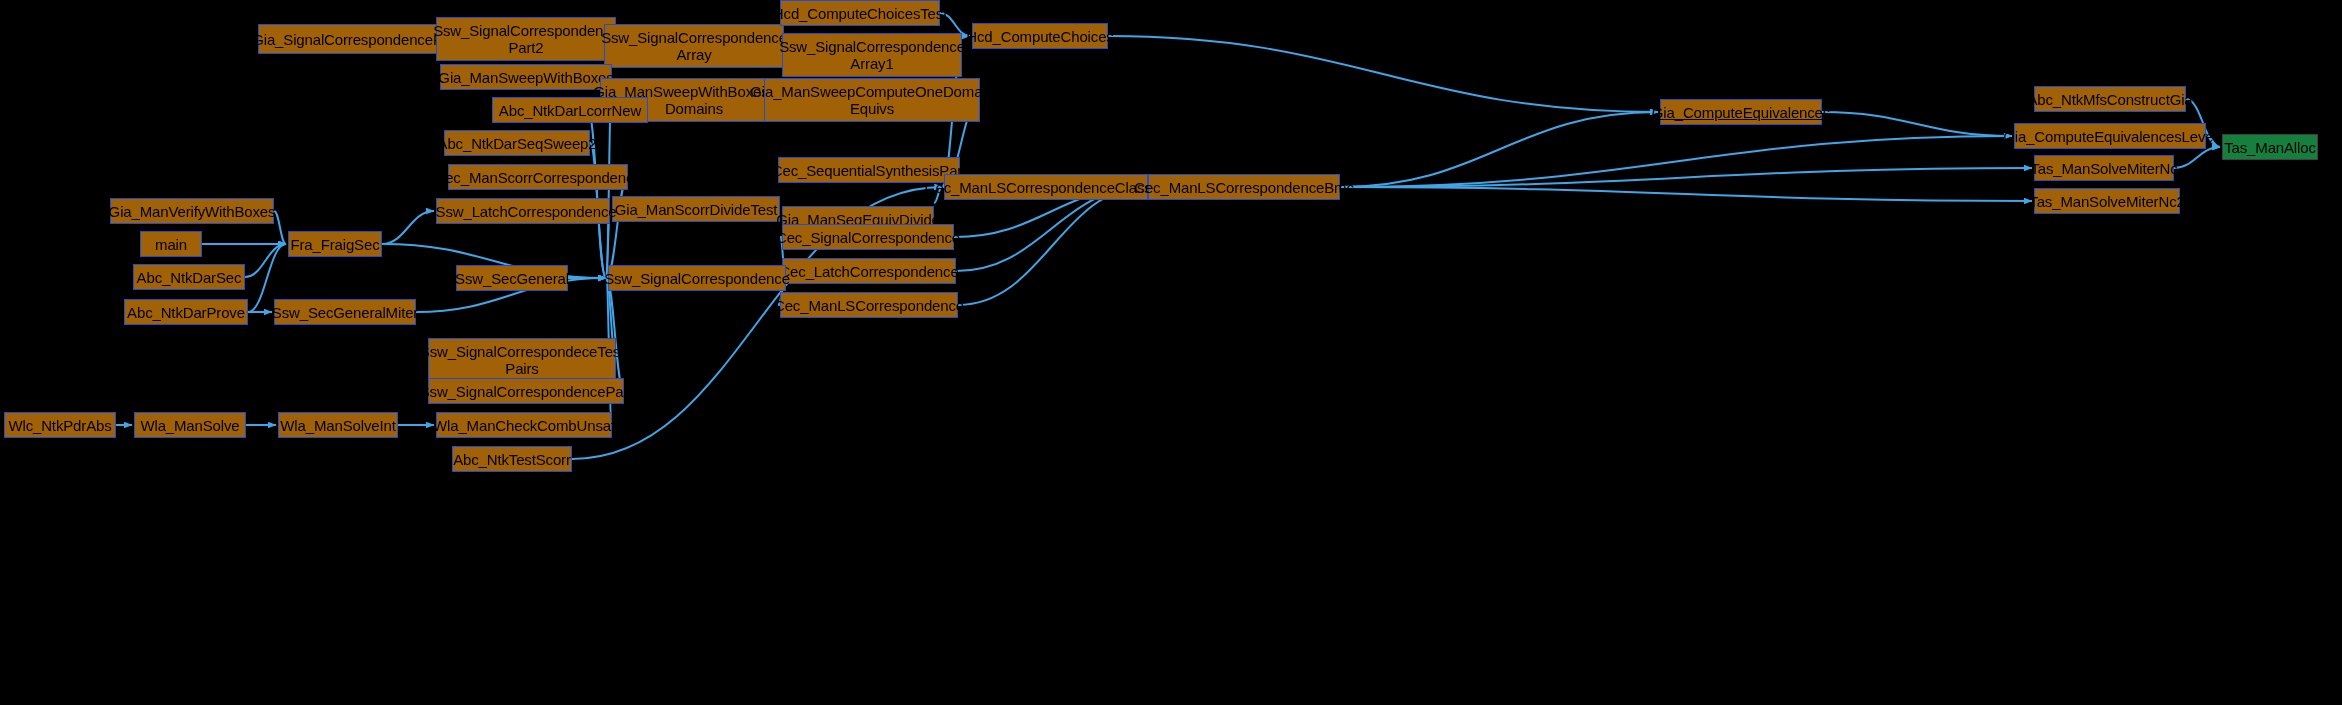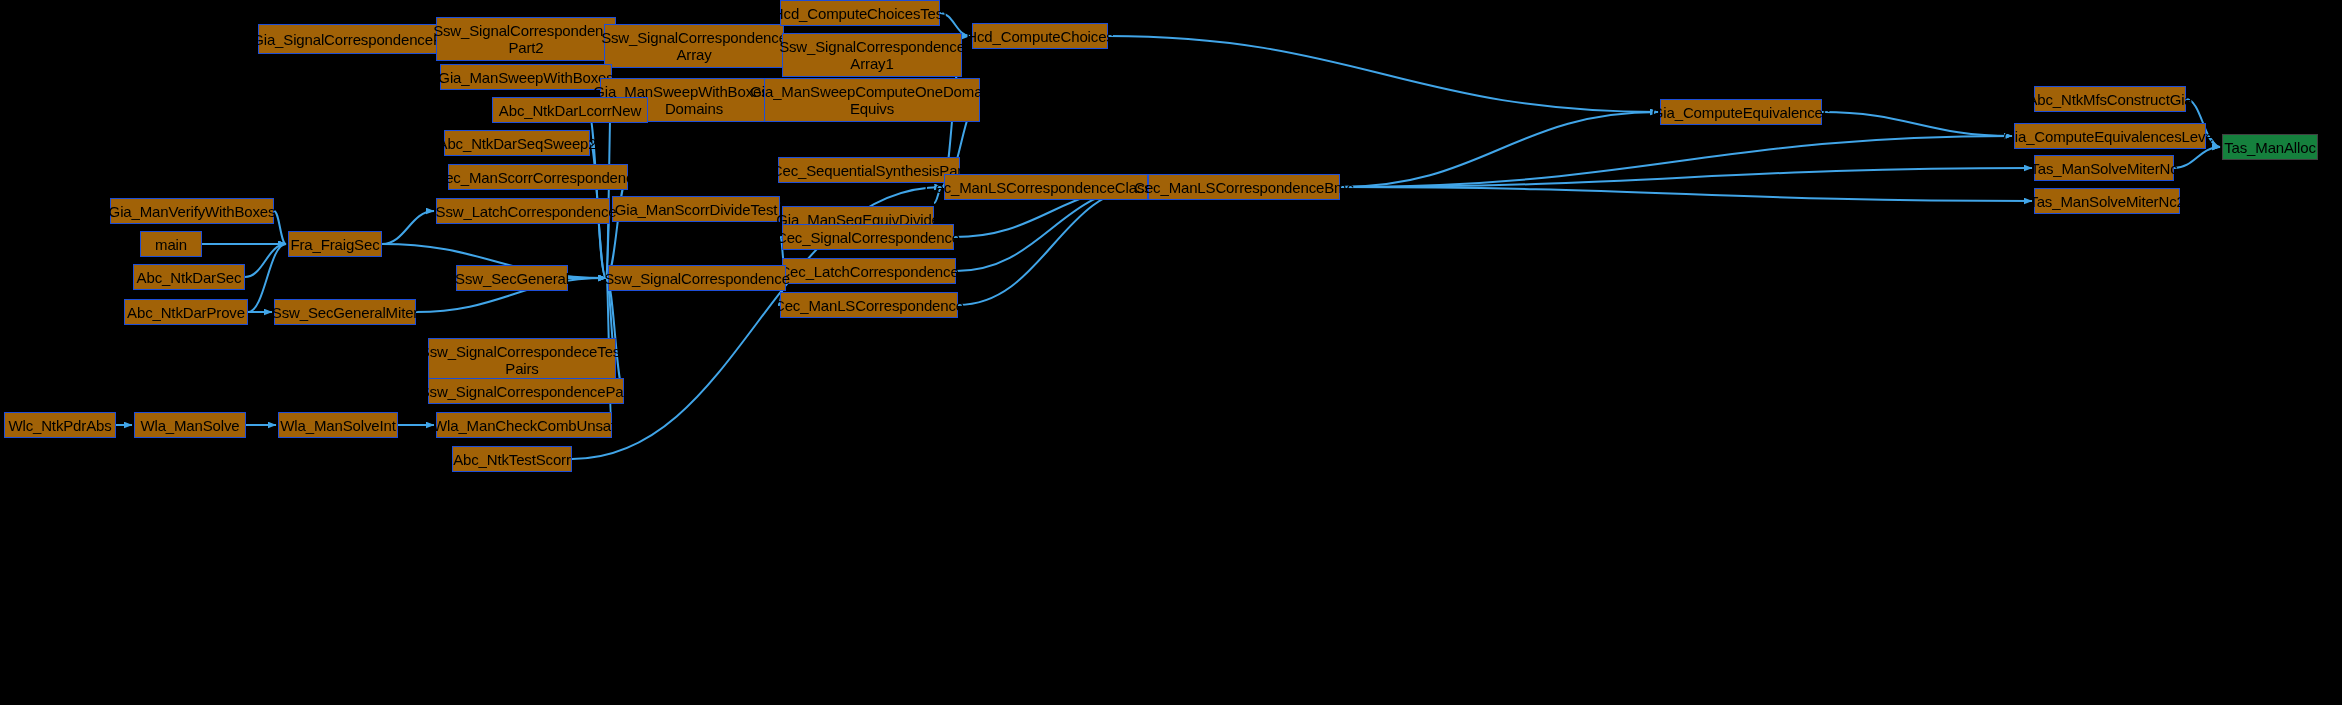--- a/index.html
+++ b/index.html
@@ -115,21 +115,21 @@
       <div class="node" style="left: 780px; top: 0px; width: 160px; height: 26px;"><span>Hcd_ComputeChoicesTest</span></div>
       <div class="node" style="left: 782px; top: 33px; width: 180px; height: 44px;"><span>Ssw_SignalCorrespondence
 Array1</span></div>
       <div class="node" style="left: 972px; top: 23px; width: 136px; height: 26px;"><span>Hcd_ComputeChoices</span></div>
       <div class="node" style="left: 440px; top: 64px; width: 172px; height: 26px;"><span>Gia_ManSweepWithBoxes</span></div>
       <div class="node" style="left: 600px; top: 78px; width: 188px; height: 44px;"><span>Gia_ManSweepWithBoxesAnd
 Domains</span></div>
       <div class="node" style="left: 764px; top: 78px; width: 216px; height: 44px;"><span>Gia_ManSweepComputeOneDomain
 Equivs</span></div>
       <div class="node" style="left: 2034px; top: 86px; width: 152px; height: 26px;"><span>Abc_NtkMfsConstructGia</span></div>
-      <div class="node" style="left: 1660px; top: 99px; width: 162px; height: 26px;"><span>Gia_ComputeEquivalences</span></div>
+      <div class="node" style="left: 1660px; top: 99px; width: 162px; height: 26px; text-decoration: underline;"><span>Gia_ComputeEquivalences</span></div>
       <div class="node" style="left: 2014px; top: 123px; width: 192px; height: 26px;"><span>Gia_ComputeEquivalencesLevel</span></div>
       <div class="node highlight" style="left: 2222px; top: 134px; width: 96px; height: 26px;"><span>Tas_ManAlloc</span></div>
       <div class="node" style="left: 448px; top: 97px; width: 156px; height: 26px; margin-left: 44px;"><span>Abc_NtkDarLcorrNew</span></div>
       <div class="node" style="left: 444px; top: 130px; width: 146px; height: 26px;"><span>Abc_NtkDarSeqSweep2</span></div>
       <div class="node" style="left: 2034px; top: 155px; width: 140px; height: 26px;"><span>Tas_ManSolveMiterNc</span></div>
       <div class="node" style="left: 778px; top: 157px; width: 182px; height: 26px;"><span>Cec_SequentialSynthesisPart</span></div>
       <div class="node" style="left: 944px; top: 174px; width: 204px; height: 26px;"><span>Cec_ManLSCorrespondenceClasses</span></div>
       <div class="node" style="left: 1148px; top: 174px; width: 192px; height: 26px;"><span>Cec_ManLSCorrespondenceBmc</span></div>
       <div class="node" style="left: 2034px; top: 188px; width: 146px; height: 26px;"><span>Tas_ManSolveMiterNc2</span></div>
       <div class="node" style="left: 448px; top: 164px; width: 180px; height: 26px;"><span>Cec_ManScorrCorrespondence</span></div>

